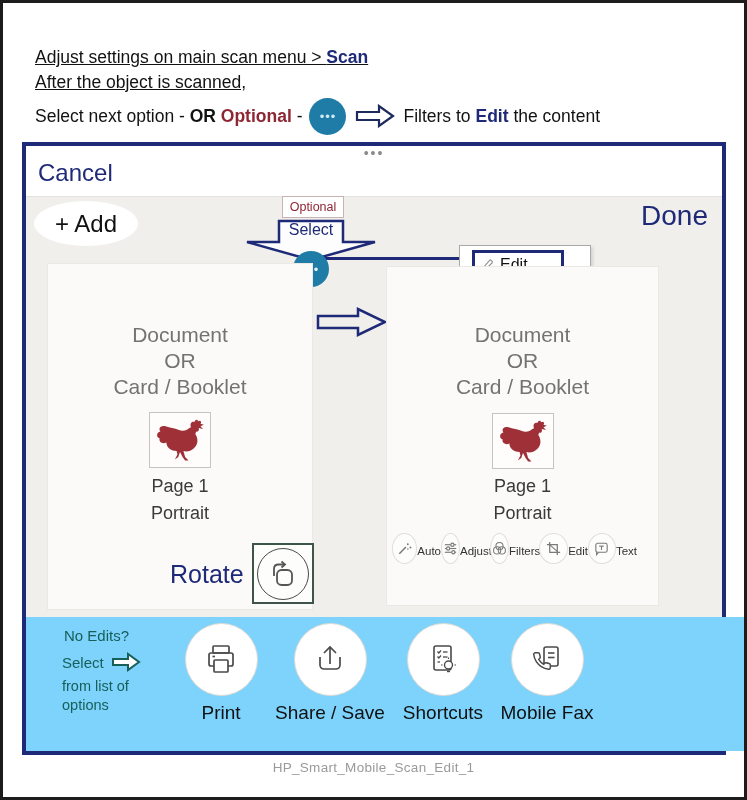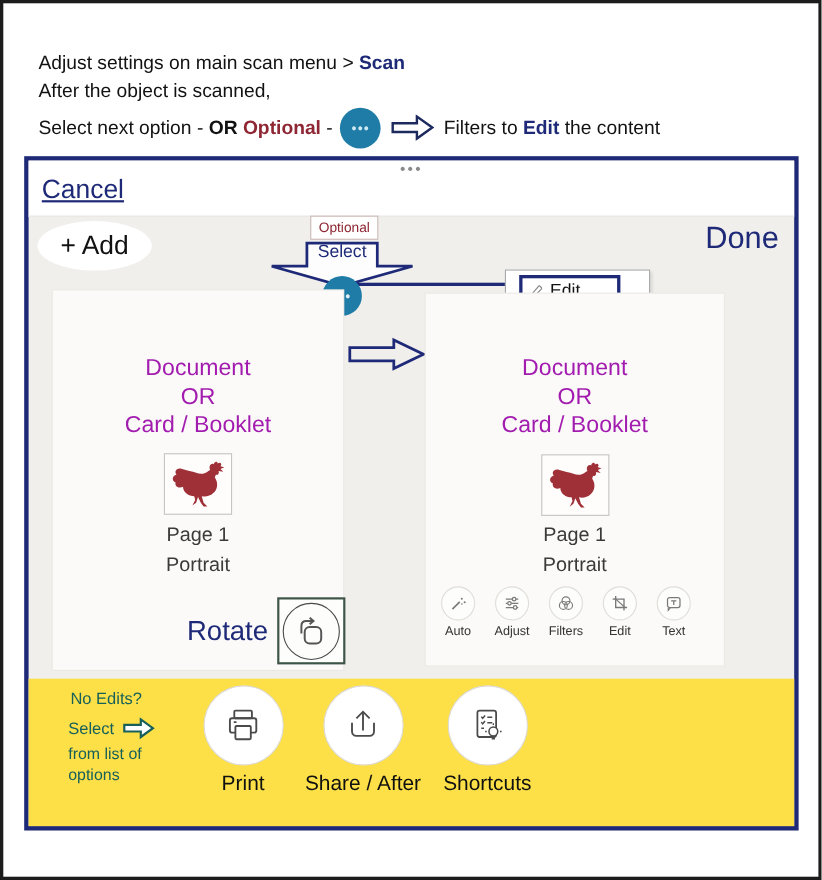--- a/index.html
+++ b/index.html
@@ -1,33 +1,33 @@
 <!DOCTYPE html>
 <html><head>
 <meta charset="utf-8">
 <style>
   html,body{margin:0;padding:0;background:#fff;}
   .page{position:relative;width:747px;height:800px;box-sizing:border-box;border:3px solid #1c1c1c;
         background:#ffffff;font-family:"Liberation Sans",sans-serif;overflow:hidden;}
   
   .intro{position:absolute;left:32px;top:42px;color:#121212;font-size:17.5px;}
-  .intro-line{line-height:25px;white-space:nowrap;}
+  .intro-line{line-height:25px;white-space:nowrap;text-decoration:underline;}
   .intro-row3{display:flex;align-items:center;height:40px;margin-top:1px;}
   .b{font-weight:bold;}
   .navy{color:#1e2a78;}
   .darkred{color:#8e2633;}
   .dots-chip{display:inline-flex;align-items:center;justify-content:center;width:37px;height:37px;
              border-radius:50%;background:#1e7ca6;color:#cfe9f2;font-size:13px;letter-spacing:1px;
              margin:0 7px 0 7px;flex:0 0 auto;}
   .intro-arrow{margin:0 8px 0 2px;flex:0 0 auto;}
   
   .panel{position:absolute;left:19px;top:139px;width:704px;height:613px;box-sizing:border-box;
          border:4px solid #1e2a78;background:#f1efec;}
   .hdr{position:absolute;left:0;top:0;width:696px;height:50px;background:#ffffff;border-bottom:1px solid #e4e2df;}
-  .hdr-cancel{position:absolute;left:12px;top:13px;font-size:24px;color:#1e2a78;text-decoration:underline;}
+  .hdr-cancel{position:absolute;left:12px;top:13px;font-size:24px;color:#1e2a78;}
   .hdr-dots{position:absolute;left:0;right:0;top:0;text-align:center;font-size:14px;color:#8a8a8a;letter-spacing:2px;line-height:14px;}
   .hdr-title{position:absolute;left:0;right:0;top:14px;text-align:center;font-size:24px;color:#161616;}
   .hdr-done{position:absolute;right:14px;top:13px;font-size:28px;color:#1e2a78;margin-top:41px;}
   .add-btn{position:absolute;left:8px;top:55px;width:104px;height:45px;background:#fff;border-radius:50%;
            display:flex;align-items:center;justify-content:center;font-size:24px;color:#111;}
   .optional-box{position:absolute;left:256px;top:50px;width:62px;height:22px;background:#fff;border:1px solid #c9b4b4;
                 box-sizing:border-box;display:flex;align-items:center;justify-content:center;
                 font-size:12.5px;color:#8e2633;}
   .select-arrow{position:absolute;left:219px;top:73px;width:132px;height:43px;}
   .select-arrow .lbl{position:absolute;left:0;right:0;top:2px;text-align:center;font-size:16px;color:#1e2a78;}
@@ -37,38 +37,38 @@
   .ctx-menu{position:absolute;left:433px;top:99px;width:130px;height:65px;background:#fff;border:1px solid #a9a9a9;
             box-shadow:2px 2px 3px rgba(0,0,0,.12);}
   .menu-edit{position:absolute;left:12px;top:4px;width:92px;height:30px;box-sizing:border-box;border:3px solid #1e2a78;
              background:#fff;display:flex;align-items:center;gap:6px;padding-left:5px;}
   .menu-replace{position:absolute;left:15px;top:39px;height:24px;display:flex;align-items:center;gap:6px;}
   .menu-txt{font-size:16px;color:#111;}
   
   .card{position:absolute;background:#fbfaf8;box-shadow:0 0 0 1px #ebe9e5;}
   .card-before{left:22px;top:118px;width:264px;height:345px;}
   .card-after{left:361px;top:121px;width:271px;height:338px;}
-  .doc-lines{position:absolute;left:0;right:0;text-align:center;font-size:21px;color:#a21caf;line-height:26px;}
+  .doc-lines{position:absolute;left:0;right:0;text-align:center;font-size:21px;color:#737373;line-height:26px;}
   .rooster-box{position:absolute;left:50%;transform:translateX(-50%);width:62px;height:56px;background:#fefdfc;
                border:1px solid #c6c4c0;box-sizing:border-box;display:flex;align-items:center;justify-content:center;}
   .cap21{position:absolute;left:0;right:0;text-align:center;font-size:18px;color:#3a3a3a;}
   .rotate-lbl{position:absolute;left:122px;top:296px;font-size:25px;color:#1e2a78;}
   .rotate-box{position:absolute;left:204px;top:279px;width:62px;height:61px;box-sizing:border-box;border:2px solid #3d5447;
               background:#fdfdfc;display:flex;align-items:center;justify-content:center;}
   .rotate-circle{width:52px;height:52px;border:1.5px solid #4a4a4a;border-radius:50%;box-sizing:border-box;
                  display:flex;align-items:center;justify-content:center;}
   .between-arrow{position:absolute;left:290px;top:160px;}
   
   .edit-toolbar{position:absolute;left:0;top:266px;width:100%;display:flex;padding-left:5px;box-sizing:border-box;}
-  .tool{width:49px;display:flex;flex-direction:column;align-items:center;}
+  .tool{width:49px;display:flex;flex-direction:row;align-items:center;}
   .tool-circle{width:31px;height:31px;border-radius:50%;border:1px solid #e0ded9;background:#fdfdfc;box-sizing:border-box;
                display:flex;align-items:center;justify-content:center;}
   .tool-lbl{margin-top:4px;font-size:11.5px;color:#333;}
   
-  .bottom{position:absolute;left:0;top:471px;width:696px;height:134px;background:#fde047;}
+  .bottom{position:absolute;left:0;top:471px;width:696px;height:134px;background:#7dd3fc;padding-left:25px;}
   .note{position:absolute;left:36px;top:10px;color:#17605a;}
   .note-l1{font-size:15px;margin-left:2px;}
   .note-l2{display:flex;align-items:center;gap:7px;font-size:15px;margin-top:8px;}
   .note-l3{font-size:14.5px;margin-top:6px;}
   .note-l4{font-size:14.5px;margin-top:3px;}
   .action{position:absolute;top:6px;width:130px;display:flex;flex-direction:column;align-items:center;}
   .action-circle{width:73px;height:73px;border-radius:50%;border:1px solid #dcdad5;background:#fff;box-sizing:border-box;
                  display:flex;align-items:center;justify-content:center;}
   .action-lbl{margin-top:6px;font-size:19px;color:#101010;white-space:nowrap;}
   .caption{position:absolute;left:0;right:0;top:757px;text-align:center;font-size:13.5px;color:#9a9a9a;letter-spacing:.3px;}
@@ -266,21 +266,21 @@
       </div>
 
       <div class="action" style="left:239px">
         <div class="action-circle">
           <svg width="38" height="38" viewBox="0 0 38 38">
             <line x1="19" y1="23" x2="19" y2="6.5" stroke="#4a4a4a" stroke-width="1.7"></line>
             <polyline points="13,12 19,6 25,12" fill="none" stroke="#4a4a4a" stroke-width="1.7"></polyline>
             <path d="M9 16 v8 a4 4 0 0 0 4 4 h12 a4 4 0 0 0 4 -4 v-8" fill="none" stroke="#4a4a4a" stroke-width="1.7"></path>
           </svg>
         </div>
-        <div class="action-lbl">Share / After</div>
+        <div class="action-lbl">Share / Save</div>
       </div>
 
       <div class="action" style="left:352px">
         <div class="action-circle">
           <svg width="38" height="38" viewBox="0 0 38 38">
             <rect x="10" y="5" width="17" height="24" rx="2" fill="none" stroke="#4a4a4a" stroke-width="1.6"></rect>
             <polyline points="13.5,10.5 14.8,12 17,9.5" fill="none" stroke="#4a4a4a" stroke-width="1.3"></polyline>
             <line x1="19" y1="11" x2="23.5" y2="11" stroke="#4a4a4a" stroke-width="1.3"></line>
             <polyline points="13.5,15.5 14.8,17 17,14.5" fill="none" stroke="#4a4a4a" stroke-width="1.3"></polyline>
             <line x1="19" y1="16" x2="23.5" y2="16" stroke="#4a4a4a" stroke-width="1.3"></line>
@@ -288,16 +288,30 @@
             <circle cx="24.5" cy="24" r="4" fill="#ffffff" stroke="#4a4a4a" stroke-width="1.4"></circle>
             <line x1="23" y1="30.5" x2="26" y2="30.5" stroke="#4a4a4a" stroke-width="1.4"></line>
             <line x1="18.5" y1="24" x2="17" y2="24" stroke="#4a4a4a" stroke-width="1.2"></line>
             <line x1="30.5" y1="24" x2="32" y2="24" stroke="#4a4a4a" stroke-width="1.2"></line>
             <line x1="24.5" y1="18" x2="24.5" y2="16.5" stroke="#4a4a4a" stroke-width="1.2"></line>
           </svg>
         </div>
         <div class="action-lbl">Shortcuts</div>
       </div>
 
+      <div class="action" style="left:456px">
+        <div class="action-circle">
+          <svg width="38" height="38" viewBox="0 0 38 38">
+            <rect x="16" y="6" width="14" height="19" rx="2" fill="none" stroke="#4a4a4a" stroke-width="1.6"></rect>
+            <line x1="20" y1="12" x2="26.5" y2="12" stroke="#4a4a4a" stroke-width="1.6"></line>
+            <line x1="20" y1="16.5" x2="26.5" y2="16.5" stroke="#4a4a4a" stroke-width="1.6"></line>
+            <svg x="4" y="10" width="20" height="20" viewBox="0 0 24 24">
+              <path d="M22 16.92v3a2 2 0 0 1-2.18 2 19.79 19.79 0 0 1-8.63-3.07 19.5 19.5 0 0 1-6-6 19.79 19.79 0 0 1-3.07-8.67A2 2 0 0 1 4.11 2h3a2 2 0 0 1 2 1.72 12.84 12.84 0 0 0 .7 2.81 2 2 0 0 1-.45 2.11L8.09 9.91a16 16 0 0 0 6 6l1.27-1.27a2 2 0 0 1 2.11-.45 12.84 12.84 0 0 0 2.81.7A2 2 0 0 1 22 16.92z" fill="#ffffff" stroke="#4a4a4a" stroke-width="1.8"></path>
+            </svg>
+          </svg>
+        </div>
+        <div class="action-lbl">Mobile Fax</div>
+      </div>
     </div>
   </div>
 
+  <div class="caption">HP_Smart_Mobile_Scan_Edit_1</div>
 </div>
 
 </body></html>

